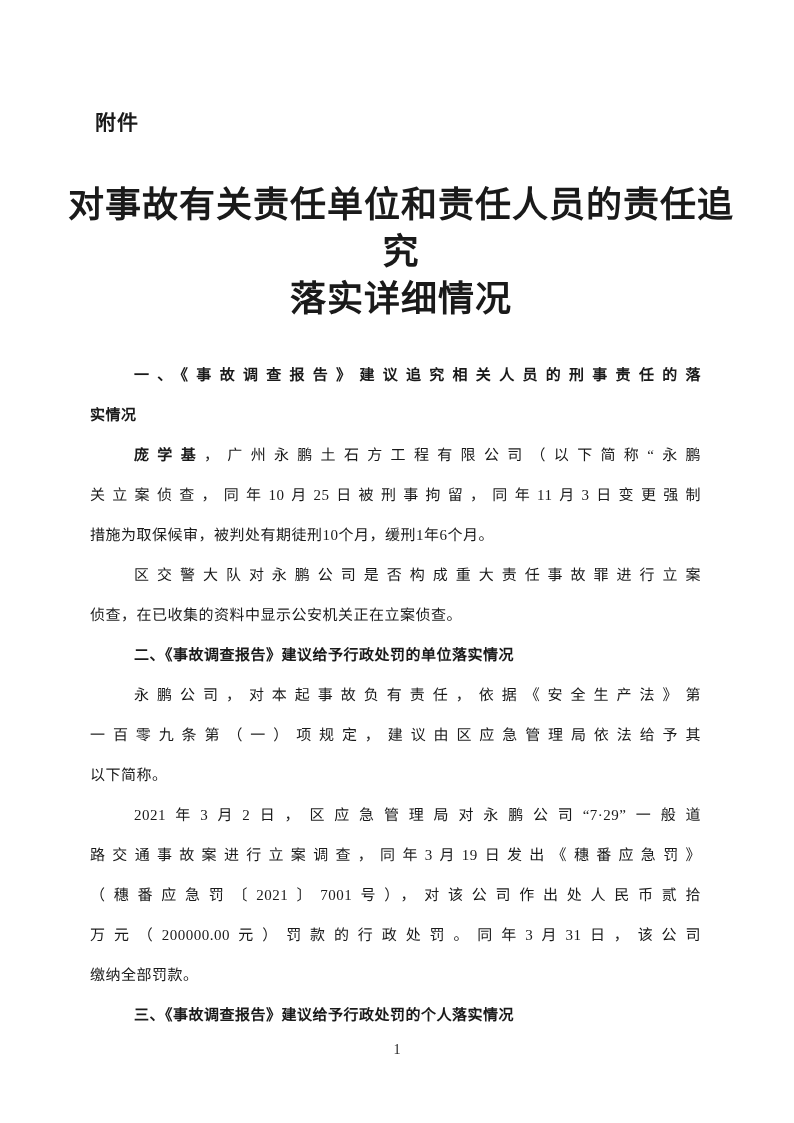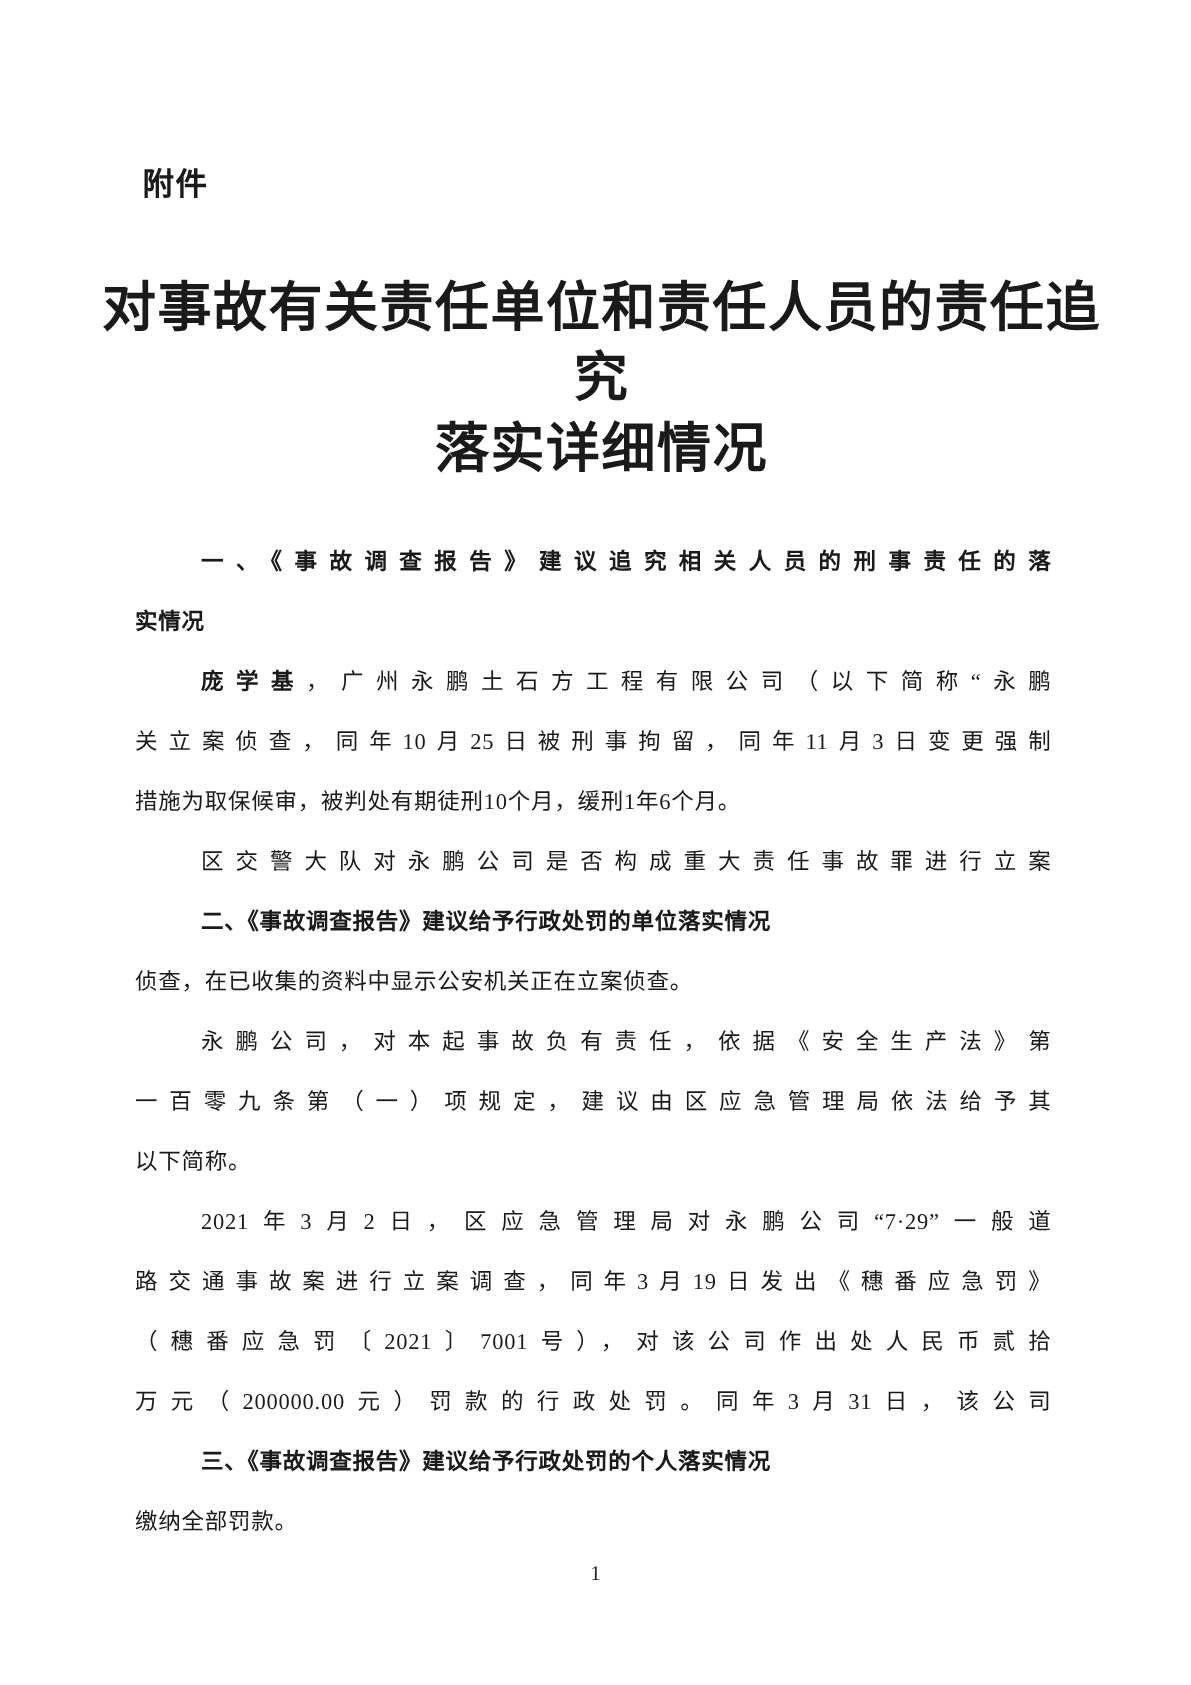--- a/index.html
+++ b/index.html
@@ -97,28 +97,28 @@
     <span class="title-line">落实详细情况</span>
   </h1>
 
   <div class="doc-body" id="doc-body">
       <div class="line heading indent j">一、《事故调查报告》建议追究相关人员的刑事责任的落</div>
       <div class="line heading">实情况</div>
       <div class="line body indent j"><b>庞学基</b>，广州永鹏土石方工程有限公司（以下简称“永鹏</div>
       <div class="line body j">关立案侦查，同年10月25日被刑事拘留，同年11月3日变更强制</div>
       <div class="line body">措施为取保候审，被判处有期徒刑10个月，缓刑1年6个月。</div>
       <div class="line body indent j">区交警大队对永鹏公司是否构成重大责任事故罪进行立案</div>
+      <div class="line body">侦查，在已收集的资料中显示公安机关正在立案侦查。</div>
       <div class="line heading indent">二、《事故调查报告》建议给予行政处罚的单位落实情况</div>
-      <div class="line body">侦查，在已收集的资料中显示公安机关正在立案侦查。</div>
       <div class="line body indent j">永鹏公司，对本起事故负有责任，依据《安全生产法》第</div>
       <div class="line body j">一百零九条第（一）项规定，建议由区应急管理局依法给予其</div>
       <div class="line body">以下简称。</div>
       <div class="line body indent j">2021年3月2日，区应急管理局对永鹏公司“7·29”一般道</div>
       <div class="line body j">路交通事故案进行立案调查，同年3月19日发出《穗番应急罚》</div>
       <div class="line body j">（穗番应急罚〔2021〕7001号），对该公司作出处人民币贰拾</div>
       <div class="line body j">万元（200000.00元）罚款的行政处罚。同年3月31日，该公司</div>
+      <div class="line body">缴纳全部罚款。</div>
       <div class="line heading indent">三、《事故调查报告》建议给予行政处罚的个人落实情况</div>
-      <div class="line body">缴纳全部罚款。</div>
     </div>
 
   <div class="page-number">1</div>
 
 </div>
 
 </body></html>

